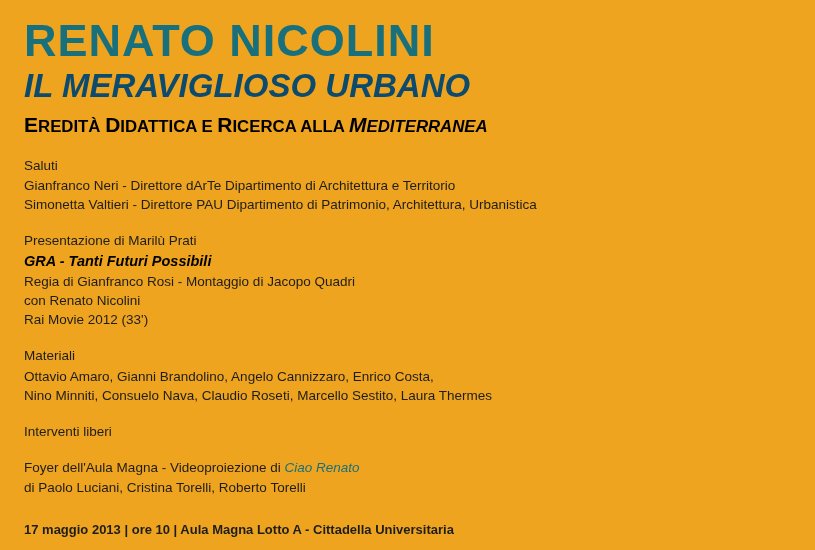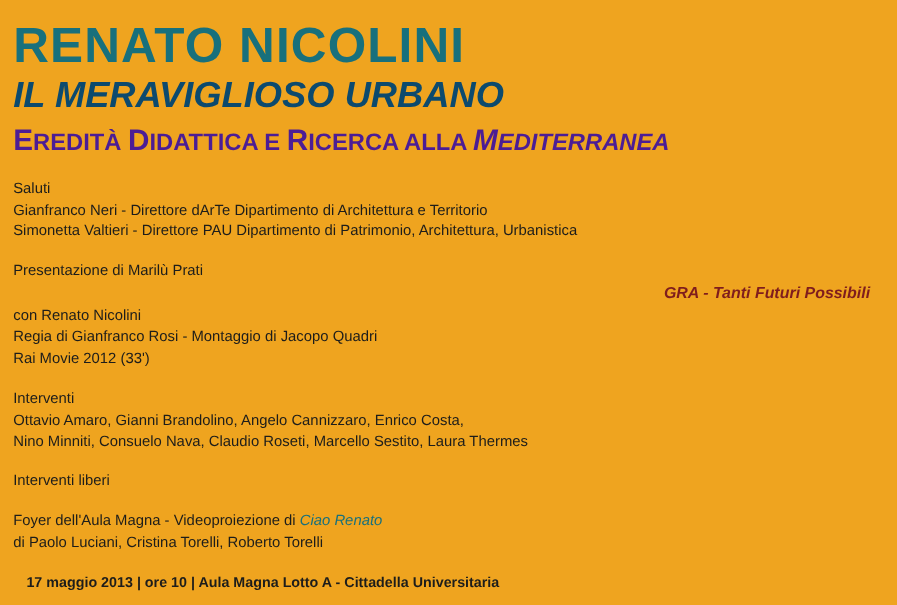--- a/index.html
+++ b/index.html
@@ -11,21 +11,21 @@
     height: 550px;
     background: #efa41f;
     font-family: "Liberation Sans", sans-serif;
     overflow: hidden;
   }
   .poster {
     position: relative;
     width: 815px;
     height: 550px;
     box-sizing: border-box;
-    padding: 18px 24px 10px 12px;
+    padding: 18px 24px 10px 24px;
     background: #efa41f;
   }
 
   
   .title-main {
     font-size: 45px;
     font-weight: bold;
     letter-spacing: 1px;
     color: #18707c;
     line-height: 1.0;
@@ -35,23 +35,23 @@
   .title-sub {
     font-size: 33px;
     font-weight: bold;
     font-style: italic;
     color: #0c4a6e;
     line-height: 1.0;
     margin: 0 0 12px 0;
     white-space: nowrap;
   }
   .title-third {
-    font-size: 27px;
+    font-size: 21px;
     font-weight: bold;
-    color: #4c1d95;
+    color: #000000;
     line-height: 1.0;
     margin: 0 0 20px 0;
     white-space: nowrap;
   }
   .smallcap {
     font-size: 0.80em;
   }
   .italic {
     font-style: italic;
   }
@@ -63,25 +63,24 @@
   .line {
     font-size: 13.5px;
     color: #1d1d1b;
     line-height: 1.42;
     white-space: nowrap;
   }
   .line.heading {
     margin-bottom: 1px;
   }
   .line.teal {
-    color: #7f1d1d;
+    color: #000000;
     font-style: italic;
     font-weight: bold;
     font-size: 14.5px;
-    text-align: right;
   }
   .teal-inline {
     color: #18707c;
     font-style: italic;
   }
 
   
   .footer {
     position: absolute;
     left: 24px;
@@ -107,27 +106,27 @@
 
   <div class="block">
     <div class="line heading">Saluti</div>
     <div class="line">Gianfranco Neri - Direttore dArTe Dipartimento di Architettura e Territorio</div>
     <div class="line">Simonetta Valtieri - Direttore PAU Dipartimento di Patrimonio, Architettura, Urbanistica</div>
   </div>
 
   <div class="block">
     <div class="line heading">Presentazione di Marilù Prati</div>
     <div class="line teal">GRA - Tanti Futuri Possibili</div>
+    <div class="line">Regia di Gianfranco Rosi  -  Montaggio di Jacopo Quadri</div>
     <div class="line">con Renato Nicolini</div>
-    <div class="line">Regia di Gianfranco Rosi  -  Montaggio di Jacopo Quadri</div>
     <div class="line">Rai Movie 2012 (33')</div>
   </div>
 
   <div class="block">
-    <div class="line heading">Interventi</div>
+    <div class="line heading">Materiali</div>
     <div class="line">Ottavio Amaro, Gianni Brandolino, Angelo Cannizzaro, Enrico Costa,</div>
     <div class="line">Nino Minniti, Consuelo Nava, Claudio Roseti, Marcello Sestito, Laura Thermes</div>
   </div>
 
   <div class="block">
     <div class="line heading">Interventi liberi</div>
   </div>
 
   <div class="block">
     <div class="line heading"><span>Foyer dell'Aula Magna - Videoproiezione di </span><span class="teal-inline">Ciao Renato</span></div>

